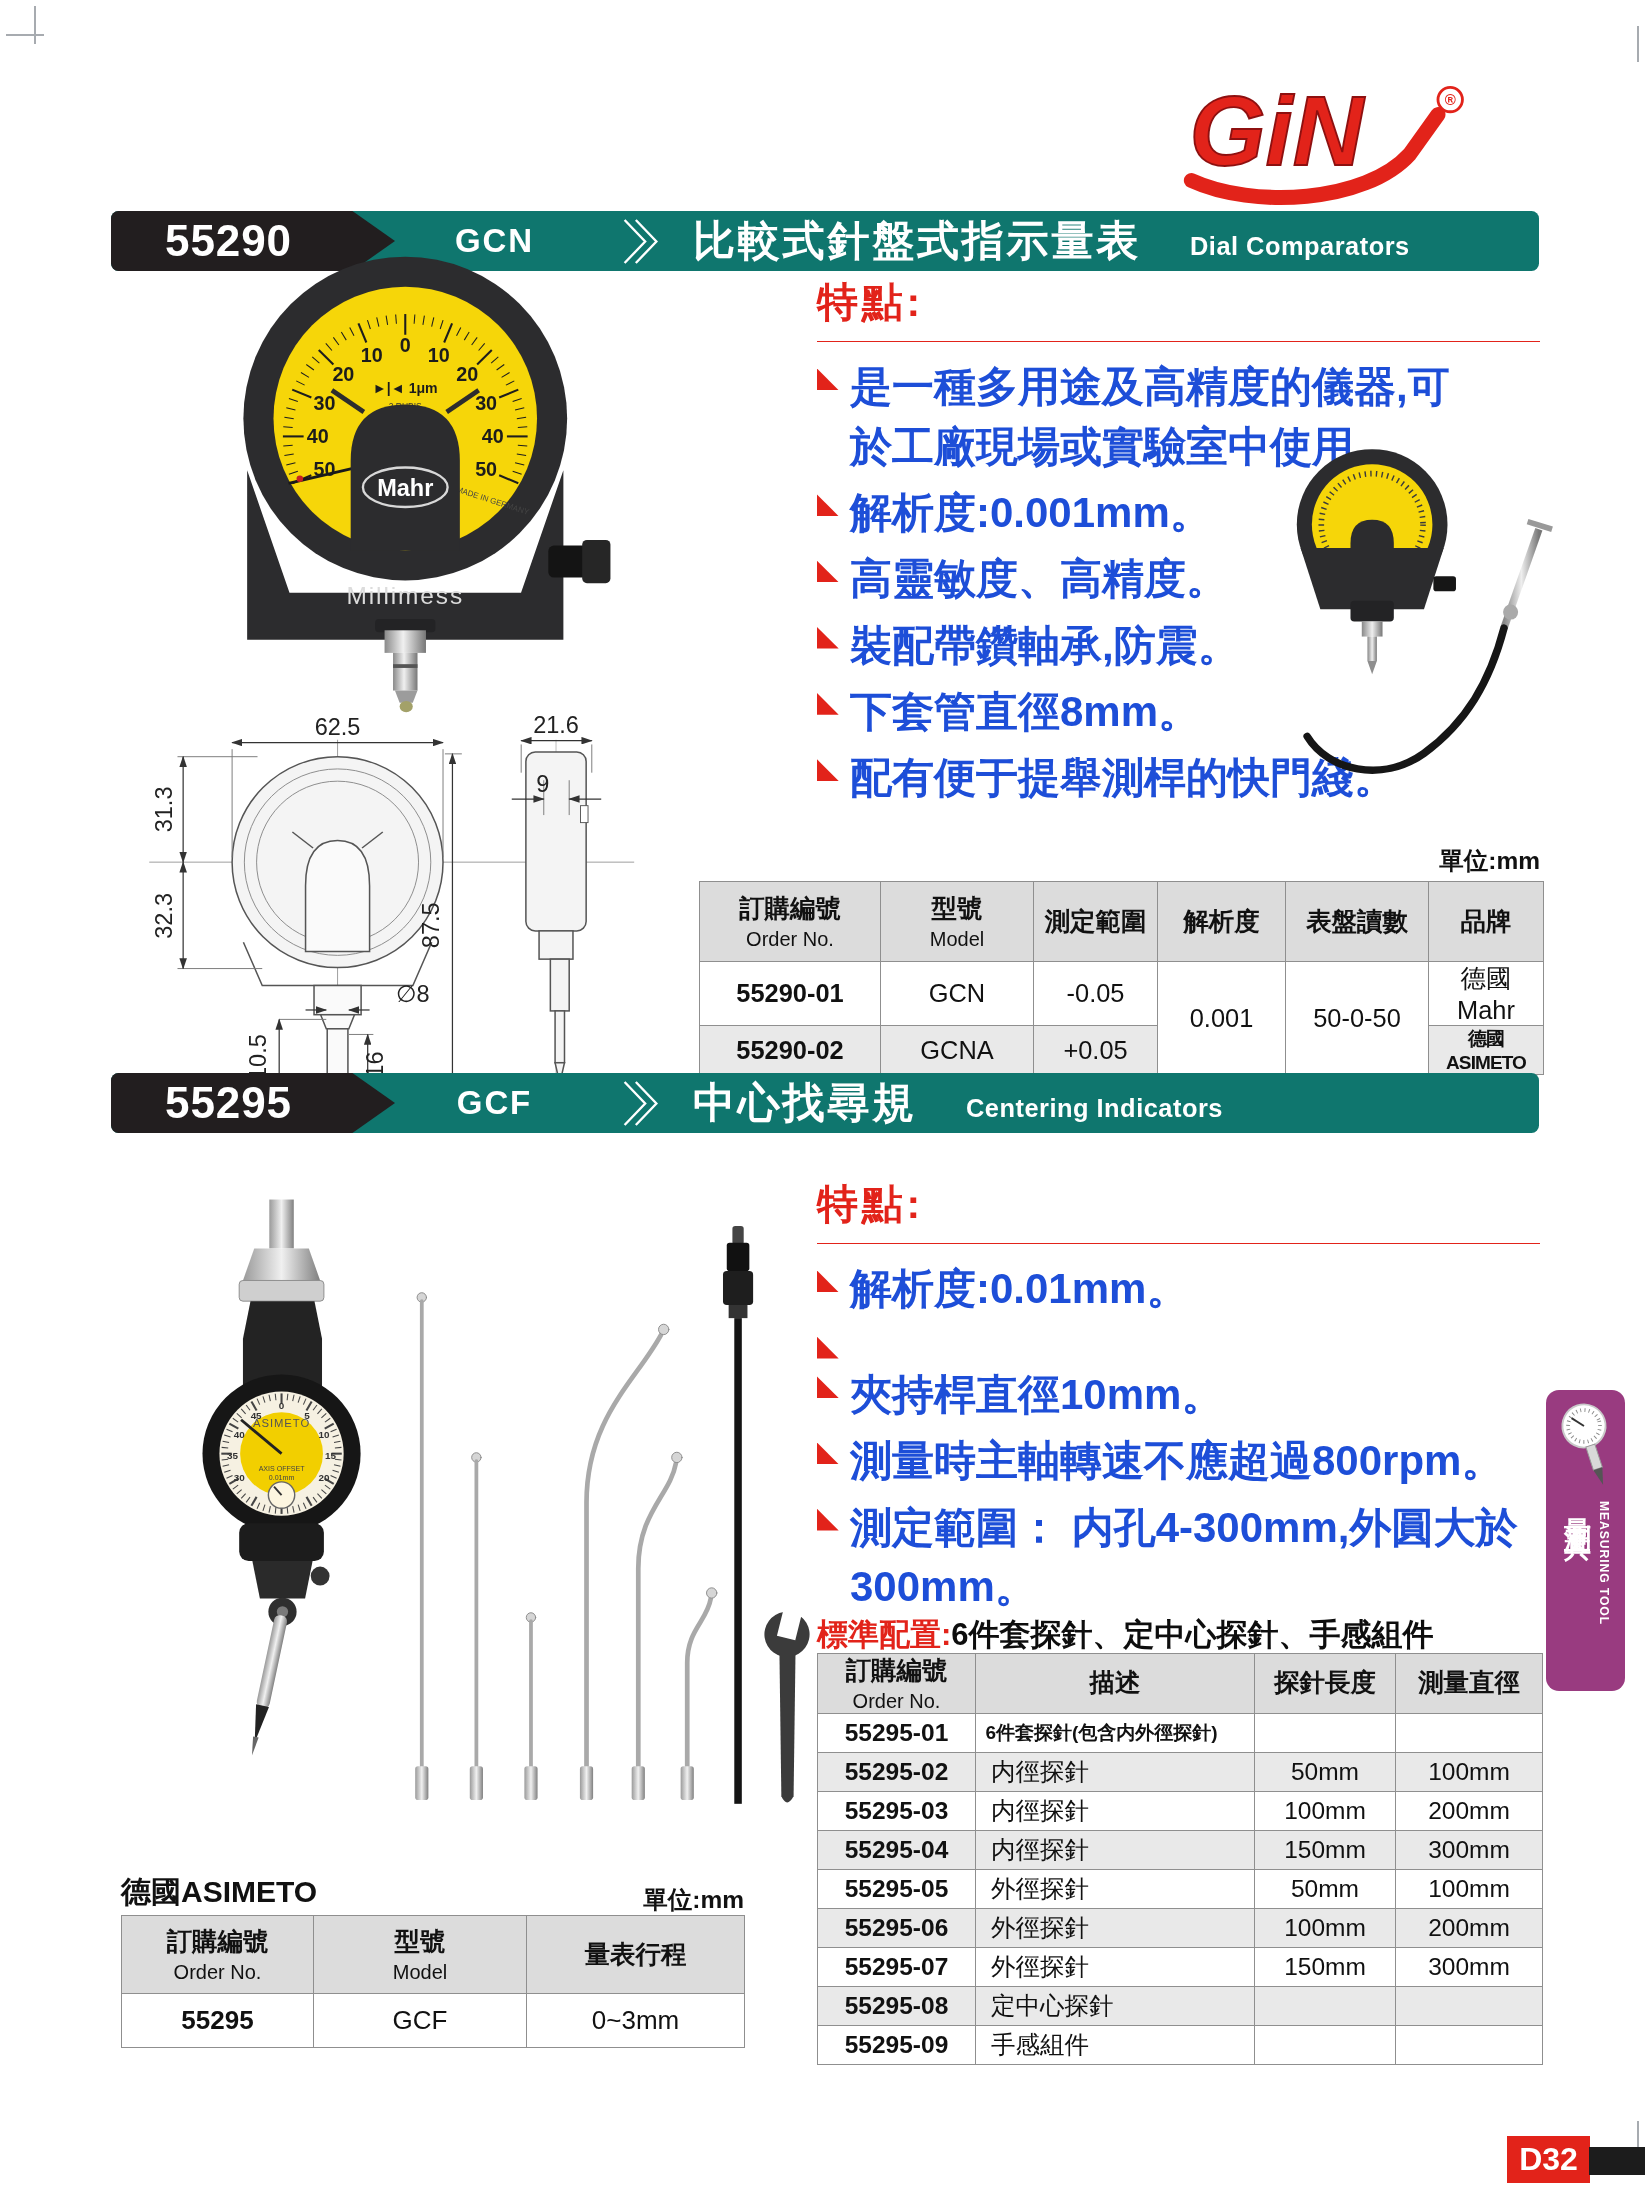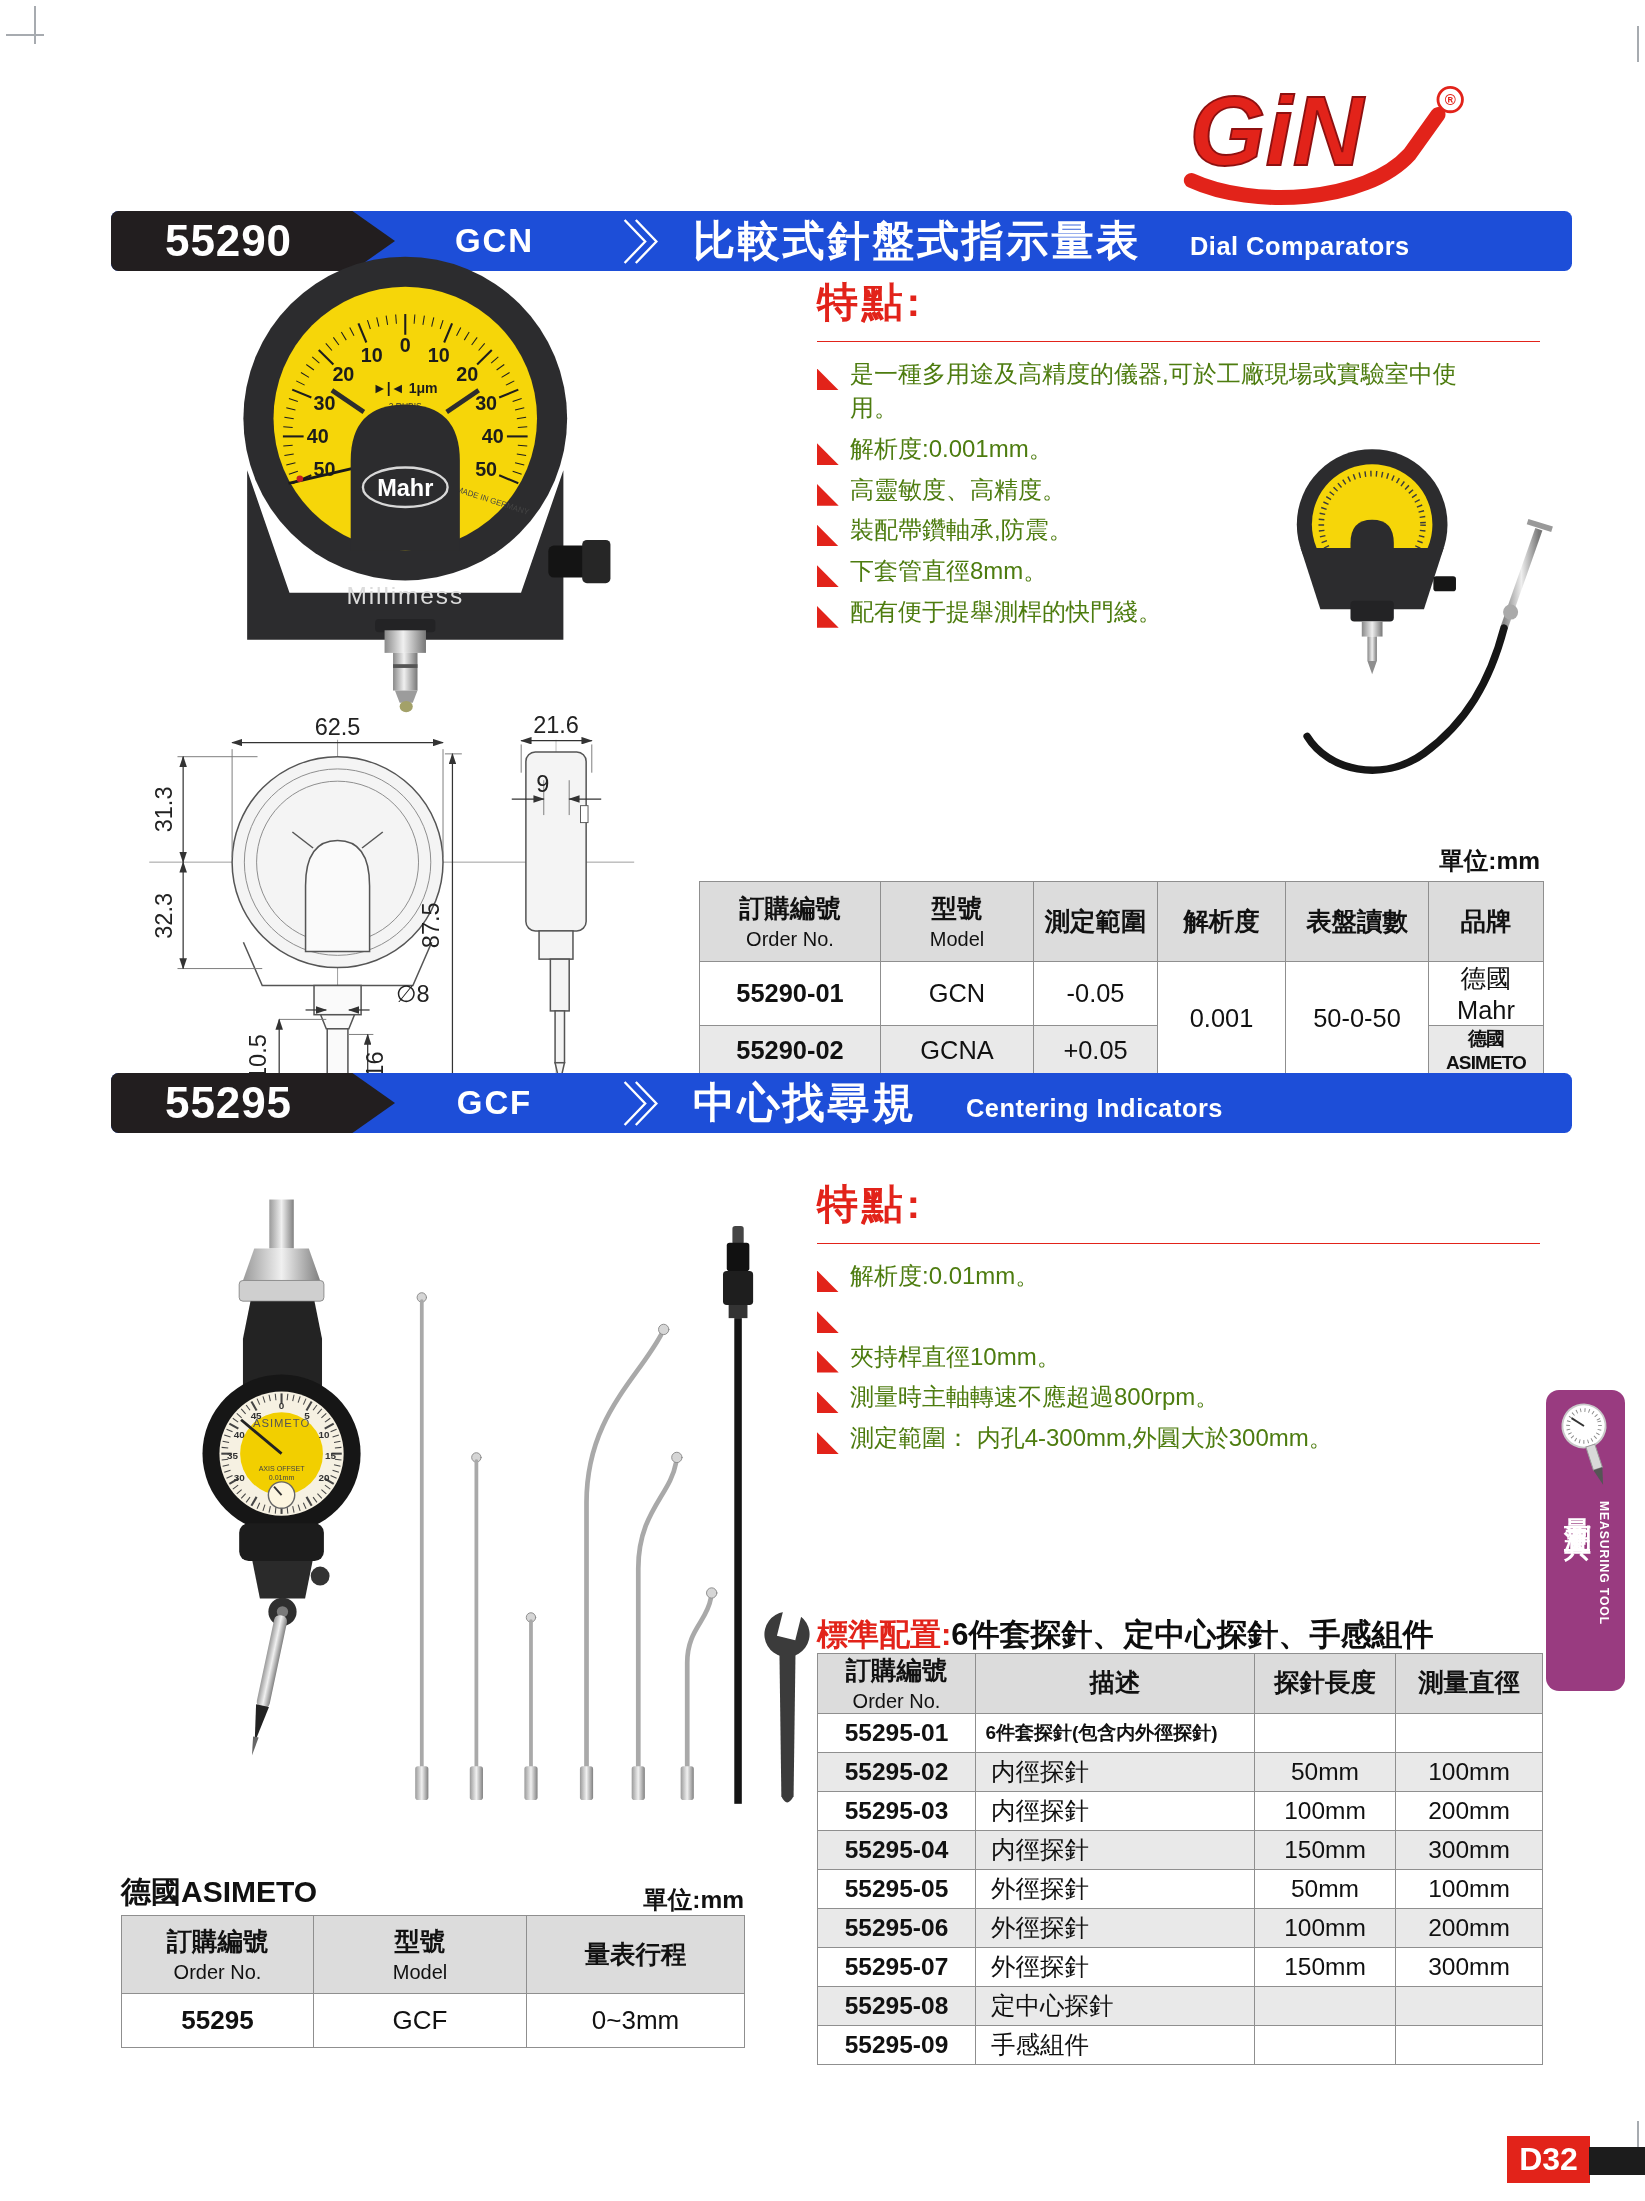--- a/index.html
+++ b/index.html
@@ -5,43 +5,43 @@
   html,body{margin:0;padding:0;background:#888;}
   .page{position:relative;width:1645px;height:2202px;background:#ffffff;overflow:hidden;
         font-family:"Liberation Sans","DejaVu Sans",sans-serif;color:#111;}
   .abs{position:absolute;}
   svg{font-family:inherit;}
   
   .cm{position:absolute;background:#a7abb0;}
   
   #logo{left:1163px;top:60px;width:325px;height:160px;}
   
-  .banner{position:absolute;left:111px;width:1428px;height:60px;background:#1d4ed8;
-          border-radius:7.5px;overflow:hidden;padding-left:33px;}
+  .banner{position:absolute;left:111px;width:1428px;height:60px;background:#0f766e;
+          border-radius:7.5px;overflow:hidden;}
   .code-block{position:absolute;left:0;top:0;height:60px;width:284px;background:#221e1f;
           clip-path:polygon(0 0,85% 0,100% 50%,85% 100%,0 100%);
           display:flex;align-items:center;justify-content:center;padding-right:49px;box-sizing:border-box;}
   .code-block span{color:#fff;font-size:44px;font-weight:800;letter-spacing:0.9px;}
   .model-label{position:absolute;left:299px;top:0;width:169px;height:60px;display:flex;align-items:center;
           justify-content:center;color:#fff;font-size:33px;font-weight:700;letter-spacing:1.9px;}
   .chev{position:absolute;left:508px;top:5.6px;}
   .btitle{position:absolute;left:582px;top:0;height:60px;display:flex;align-items:baseline;color:#fff;white-space:nowrap;gap:36px;}
   .btitle .zh{font-size:42px;font-weight:700;letter-spacing:2.8px;line-height:60px;}
   .btitle .en{font-size:25.4px;font-weight:700;margin-left:13px;letter-spacing:0.5px;}
   #banner1{top:211px;} #banner2{top:1073px;}
   
   .features{position:absolute;width:723px;}
   #features1{left:817px;top:275px;} #features2{left:817px;top:1177px;}
   .fhead{color:#e2231a;font-size:41px;font-weight:800;letter-spacing:3.8px;
          border-bottom:1.9px solid #e2231a;padding-bottom:11.3px;}
   .flist{list-style:none;margin:15px 0 0 0;padding:0;}
   .flist li{display:flex;margin:6.6px 0;}
   .tri{flex:0 0 auto;width:21.7px;height:21.7px;background:#e2231a;
        clip-path:polygon(0 0,100% 100%,0 100%);margin:11.3px 11.3px 0 0;}
-  .ftext{font-size:24px;font-weight:400;color:#4d7c0f;line-height:1.42;max-width:687px;}
+  .ftext{font-size:42px;font-weight:700;color:#1d4ed8;line-height:1.42;max-width:687px;}
   #features1 li:nth-child(1) .ftext{max-width:617px;}
   #features2 li:nth-child(2) .ftext{max-width:617px;}
   
   #stdcfg{left:817px;top:1614px;font-size:31px;font-weight:800;white-space:nowrap;}
   #stdcfg .lbl{color:#e2231a;} #stdcfg .txt{color:#0d0d0d;}
   
   .unit{position:absolute;font-size:24.5px;font-weight:700;color:#111;}
   #unit1{left:1352px;top:844px;width:188px;text-align:right;}
   #unit3{left:556px;top:1883px;width:188px;text-align:right;}
   #brand3{left:121px;top:1872px;font-size:30px;font-weight:700;}

